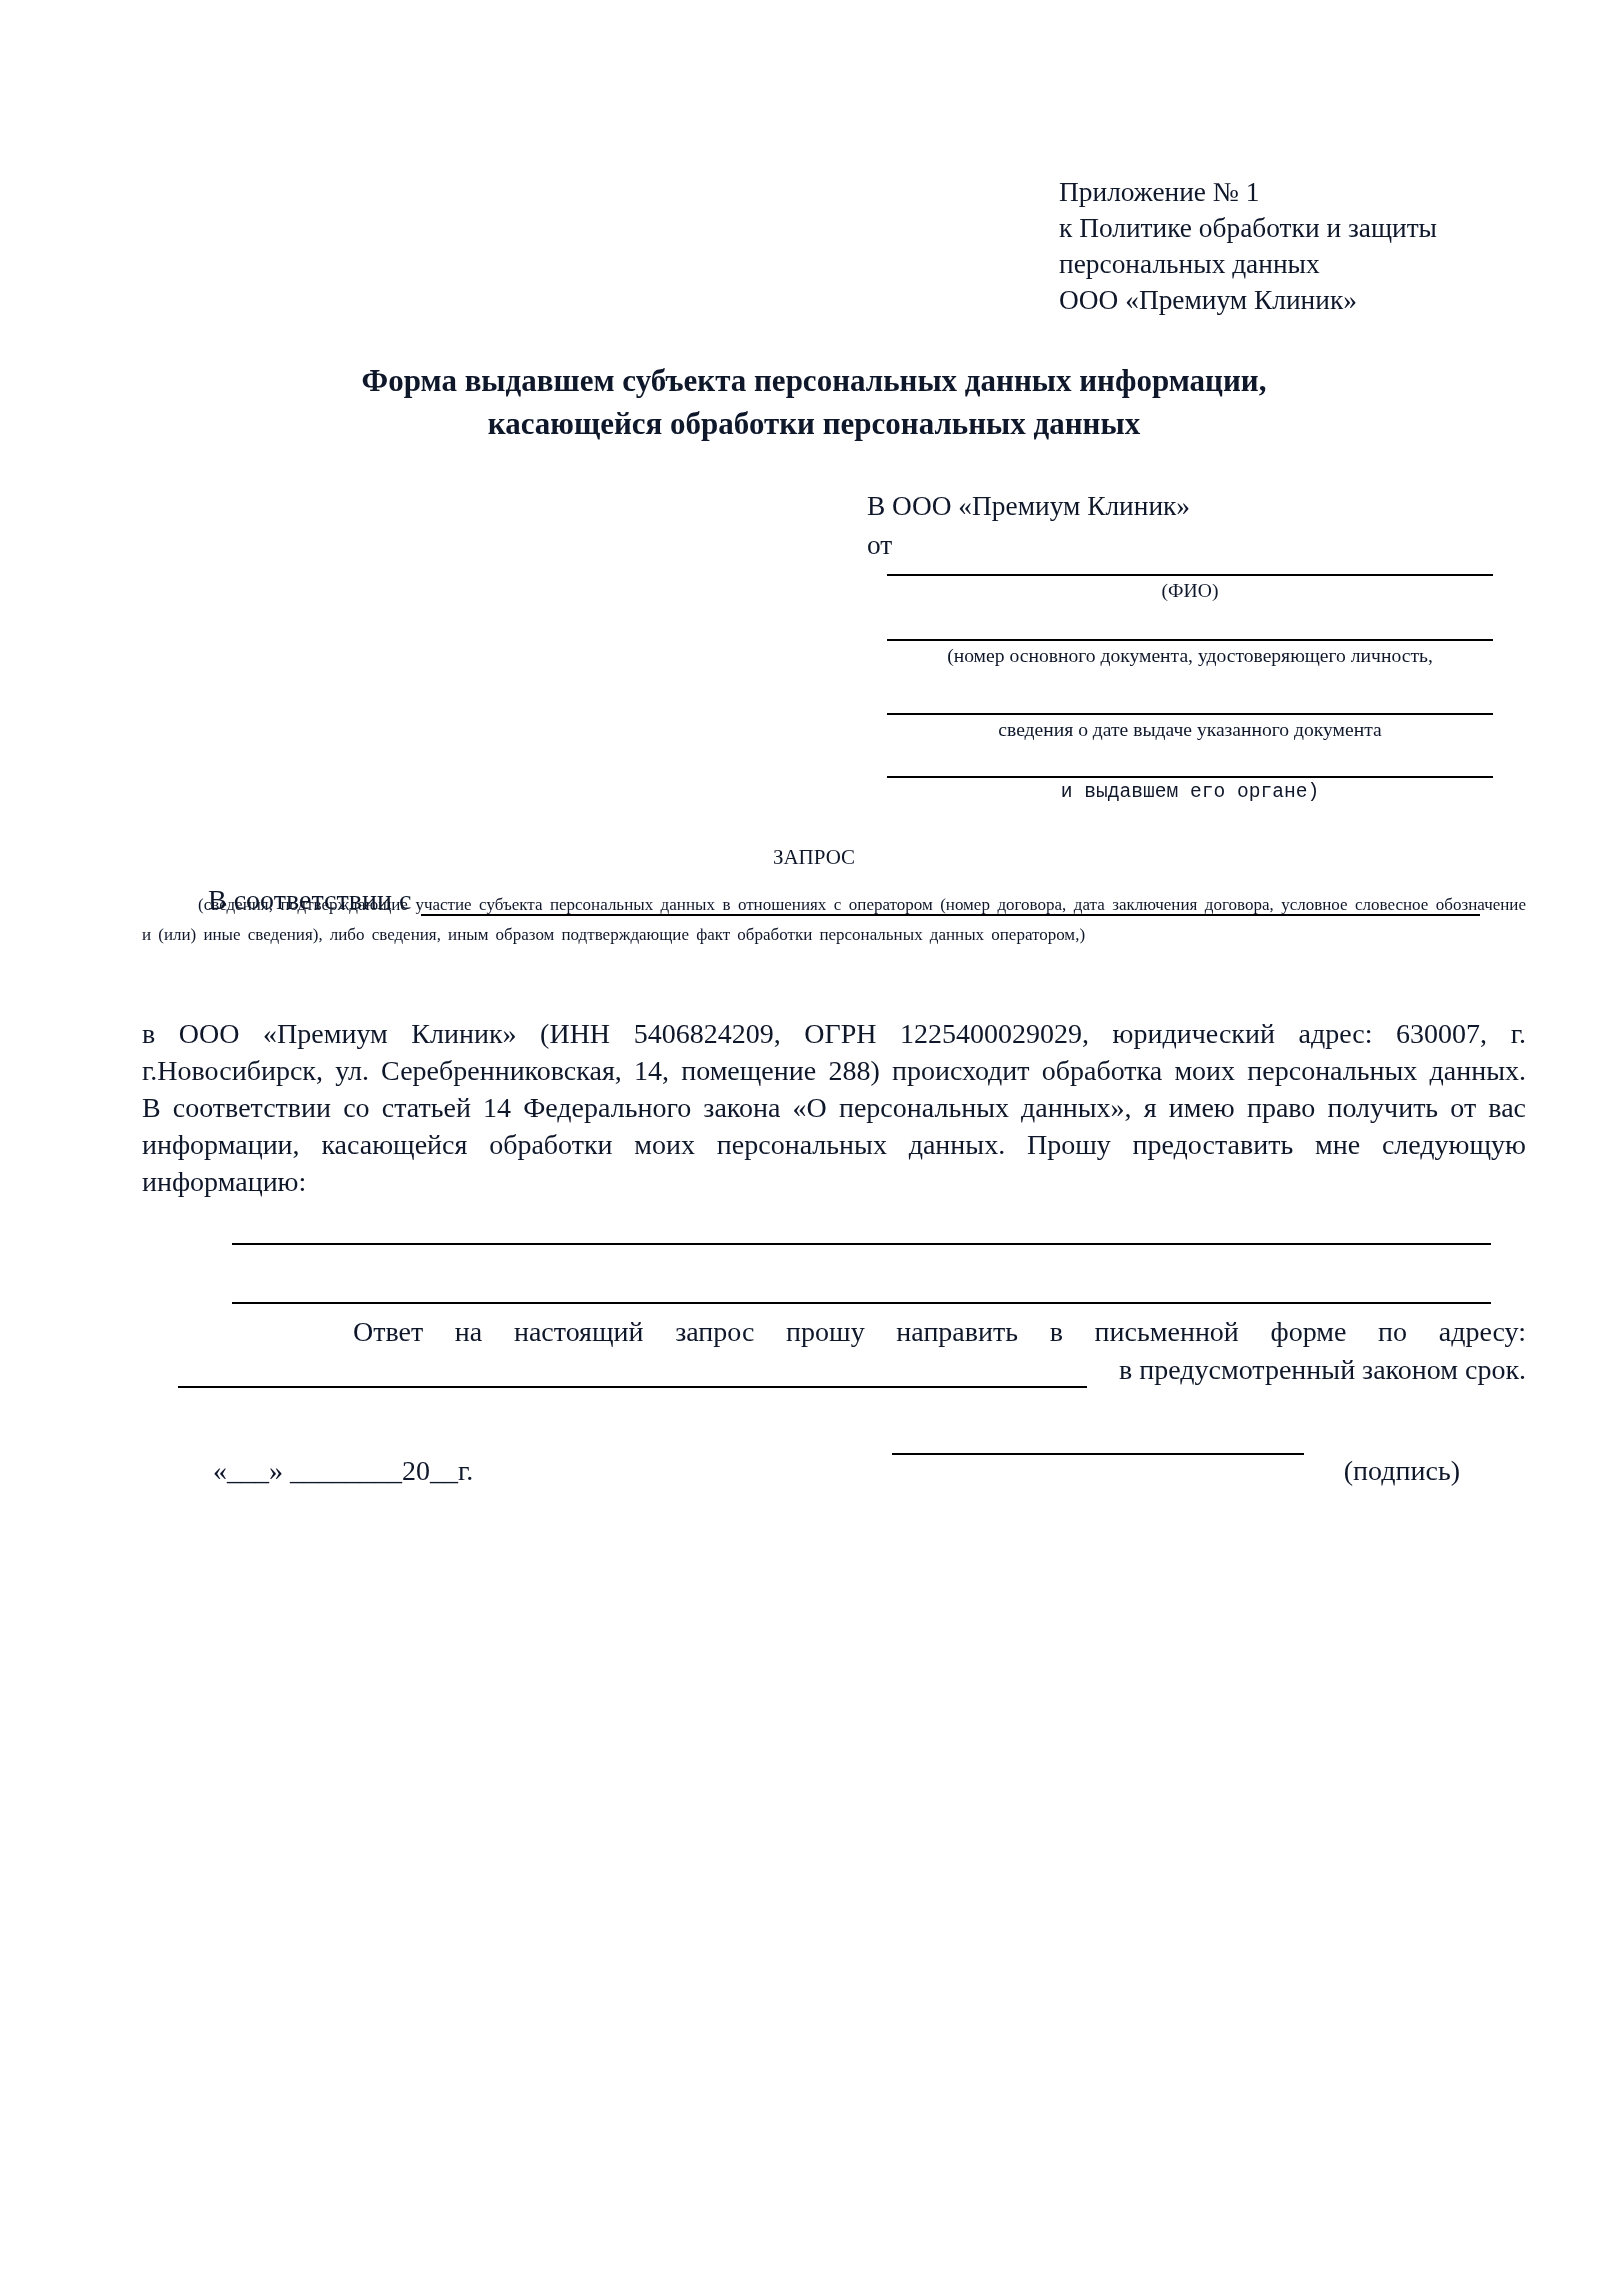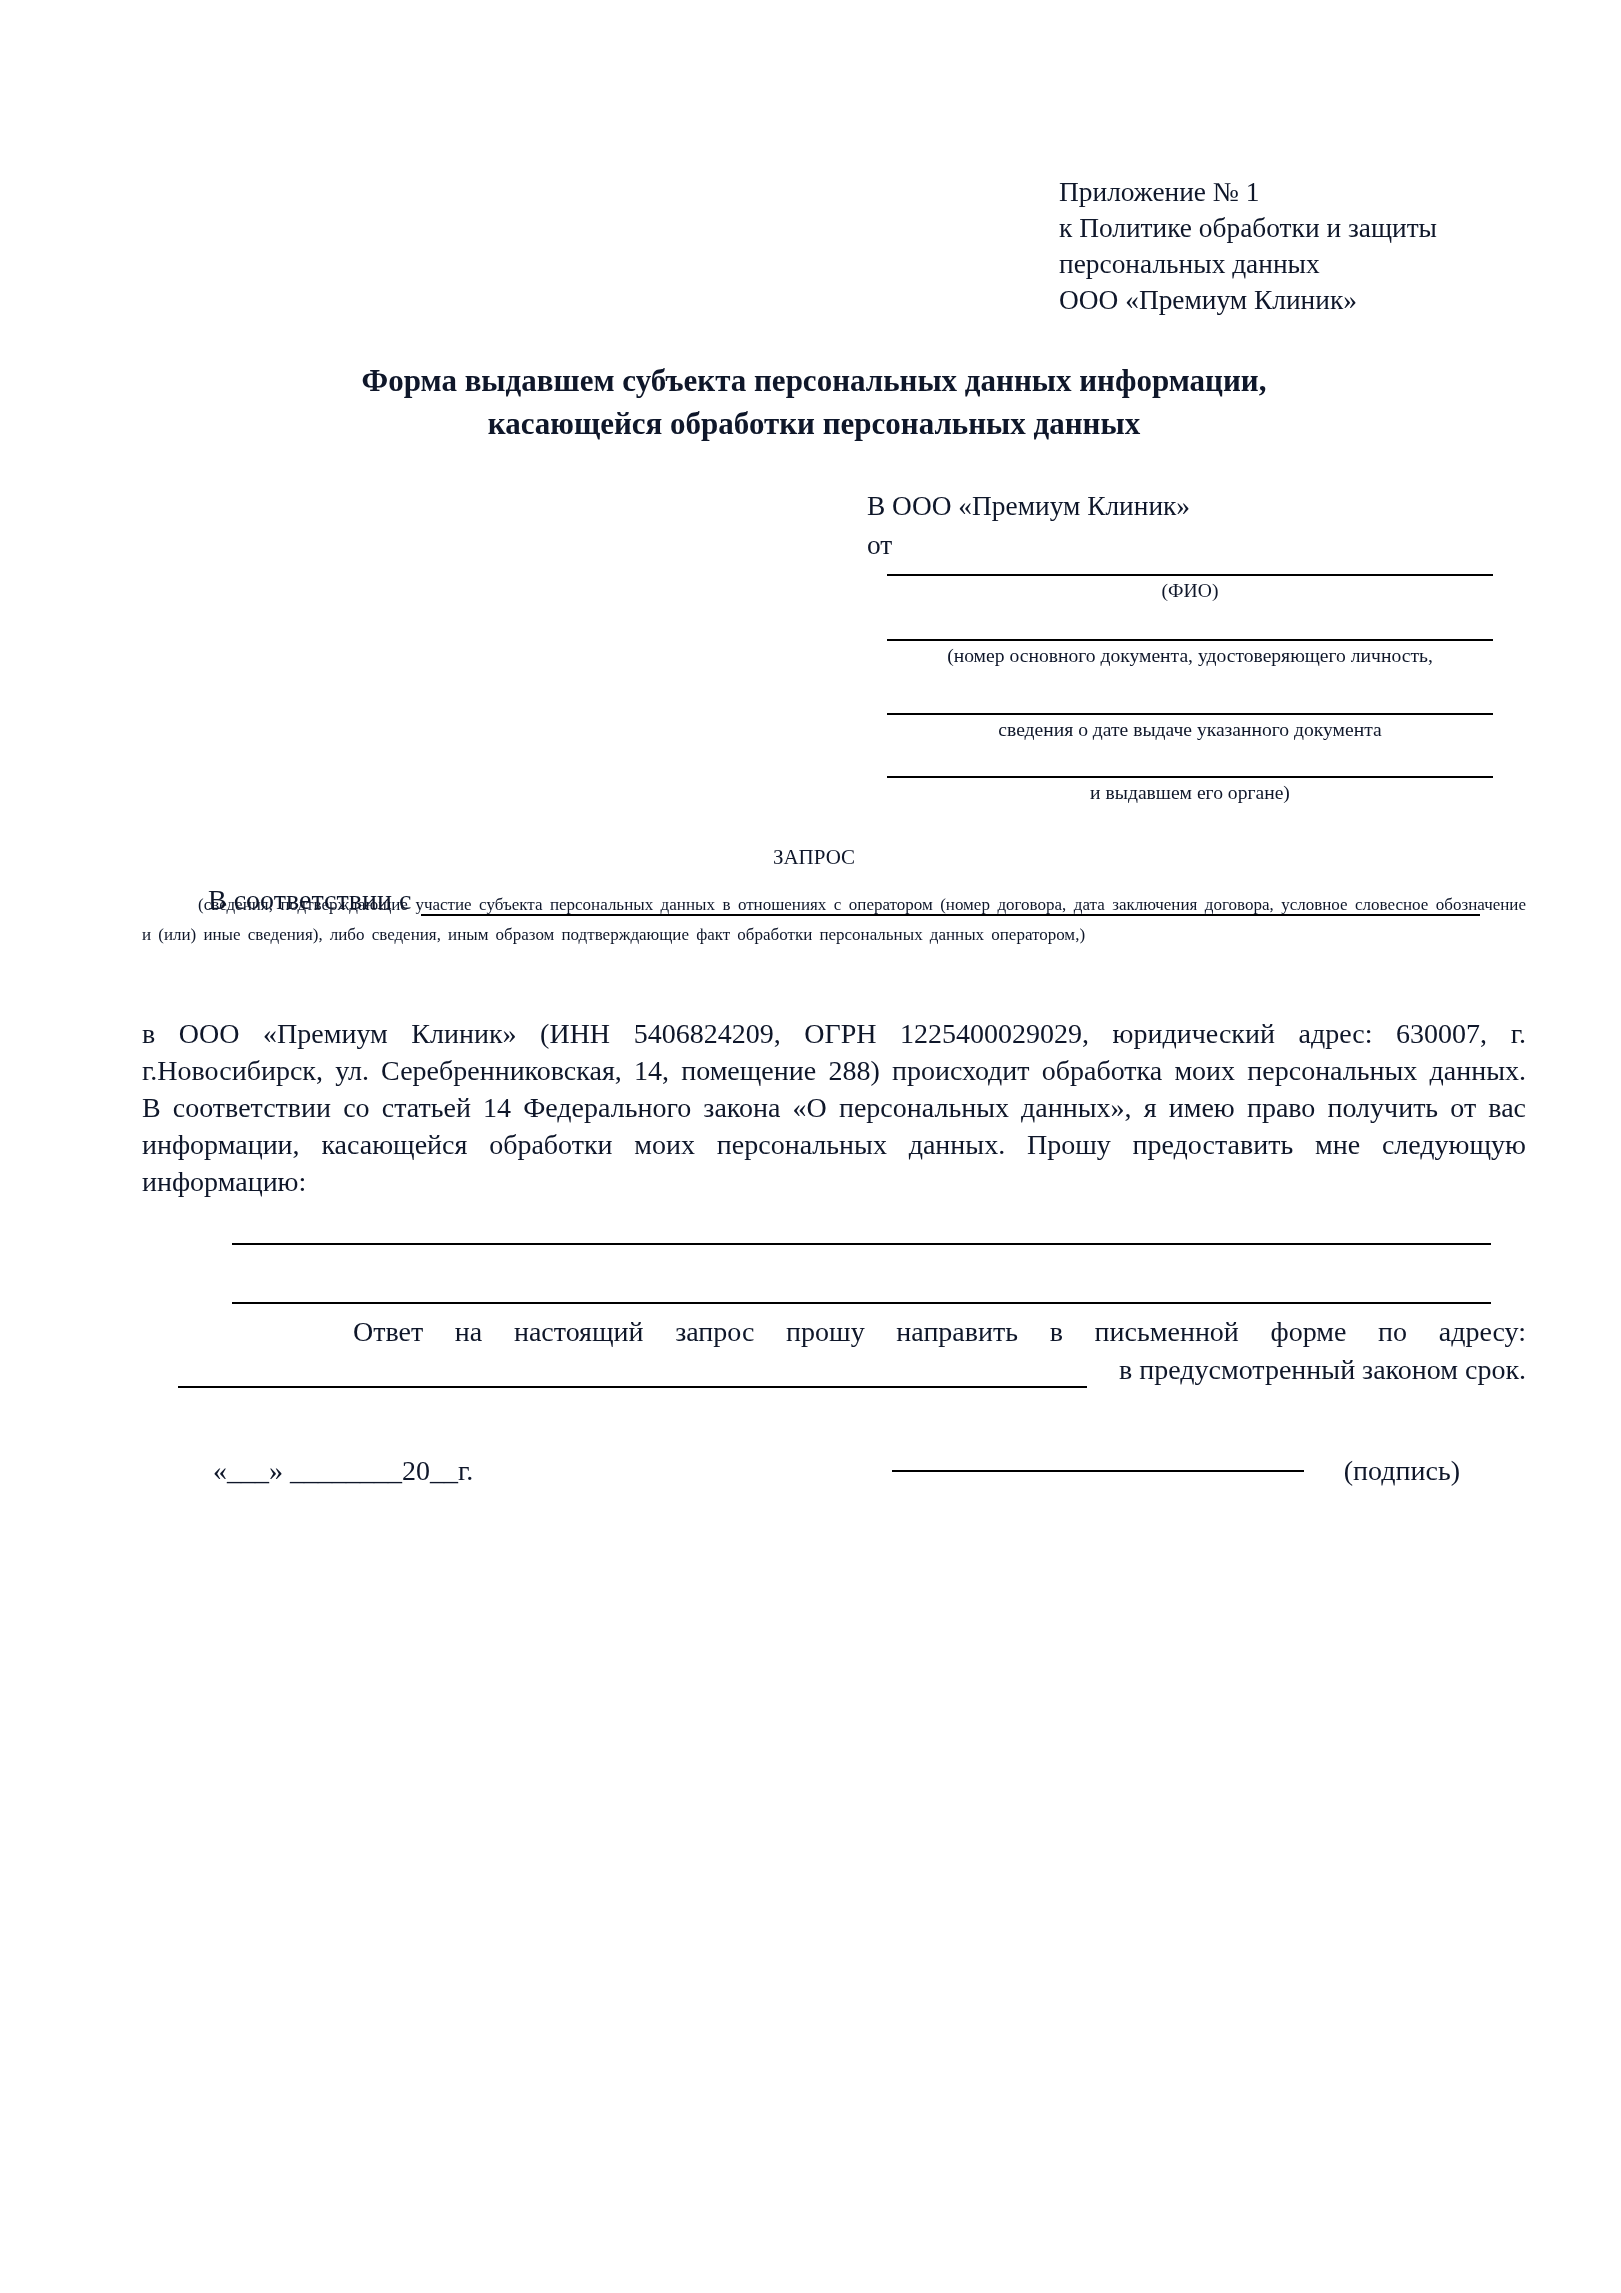--- a/index.html
+++ b/index.html
@@ -54,21 +54,21 @@
   .field-rule { border-top: 2.9px solid #000; height: 0; }
   .field-caption {
     text-align: center;
     font-size: 19.6px;
     line-height: 23.5px;
     margin-top: 2.9px;
   }
   .f1 { top: 574px; }
   .f2 { top: 639px; }
   .f3 { top: 713px; }
-  .f4 { top: 776px; }
+  .f4 { top: 776px; font-family: Liberation Mono, monospace; }
 
   .request-heading {
     position: absolute;
     left: 118px;
     top: 845px;
     width: 1392px;
     text-align: center;
     font-size: 21px;
   }
 
@@ -148,21 +148,21 @@
     left: 142px;
     top: 1453px;
     width: 1318px;
     display: flex;
     justify-content: space-between;
     align-items: flex-end;
     font-size: 28px;
     line-height: 35px;
   }
   .sig-date { white-space: nowrap; padding-left: 71px; }
-  .sig-right { display: flex; align-items: center; gap: 40px; }
+  .sig-right { display: flex; align-items: flex-start; gap: 40px; }
   .sig-rule { width: 412px; border-bottom: 2.9px solid #000; }
   .sig-label { white-space: nowrap; }
 </style>
 </head>
 <body>
 
 <div class="page">
 
   <div class="header-block">
     <div>Приложение № 1</div>

